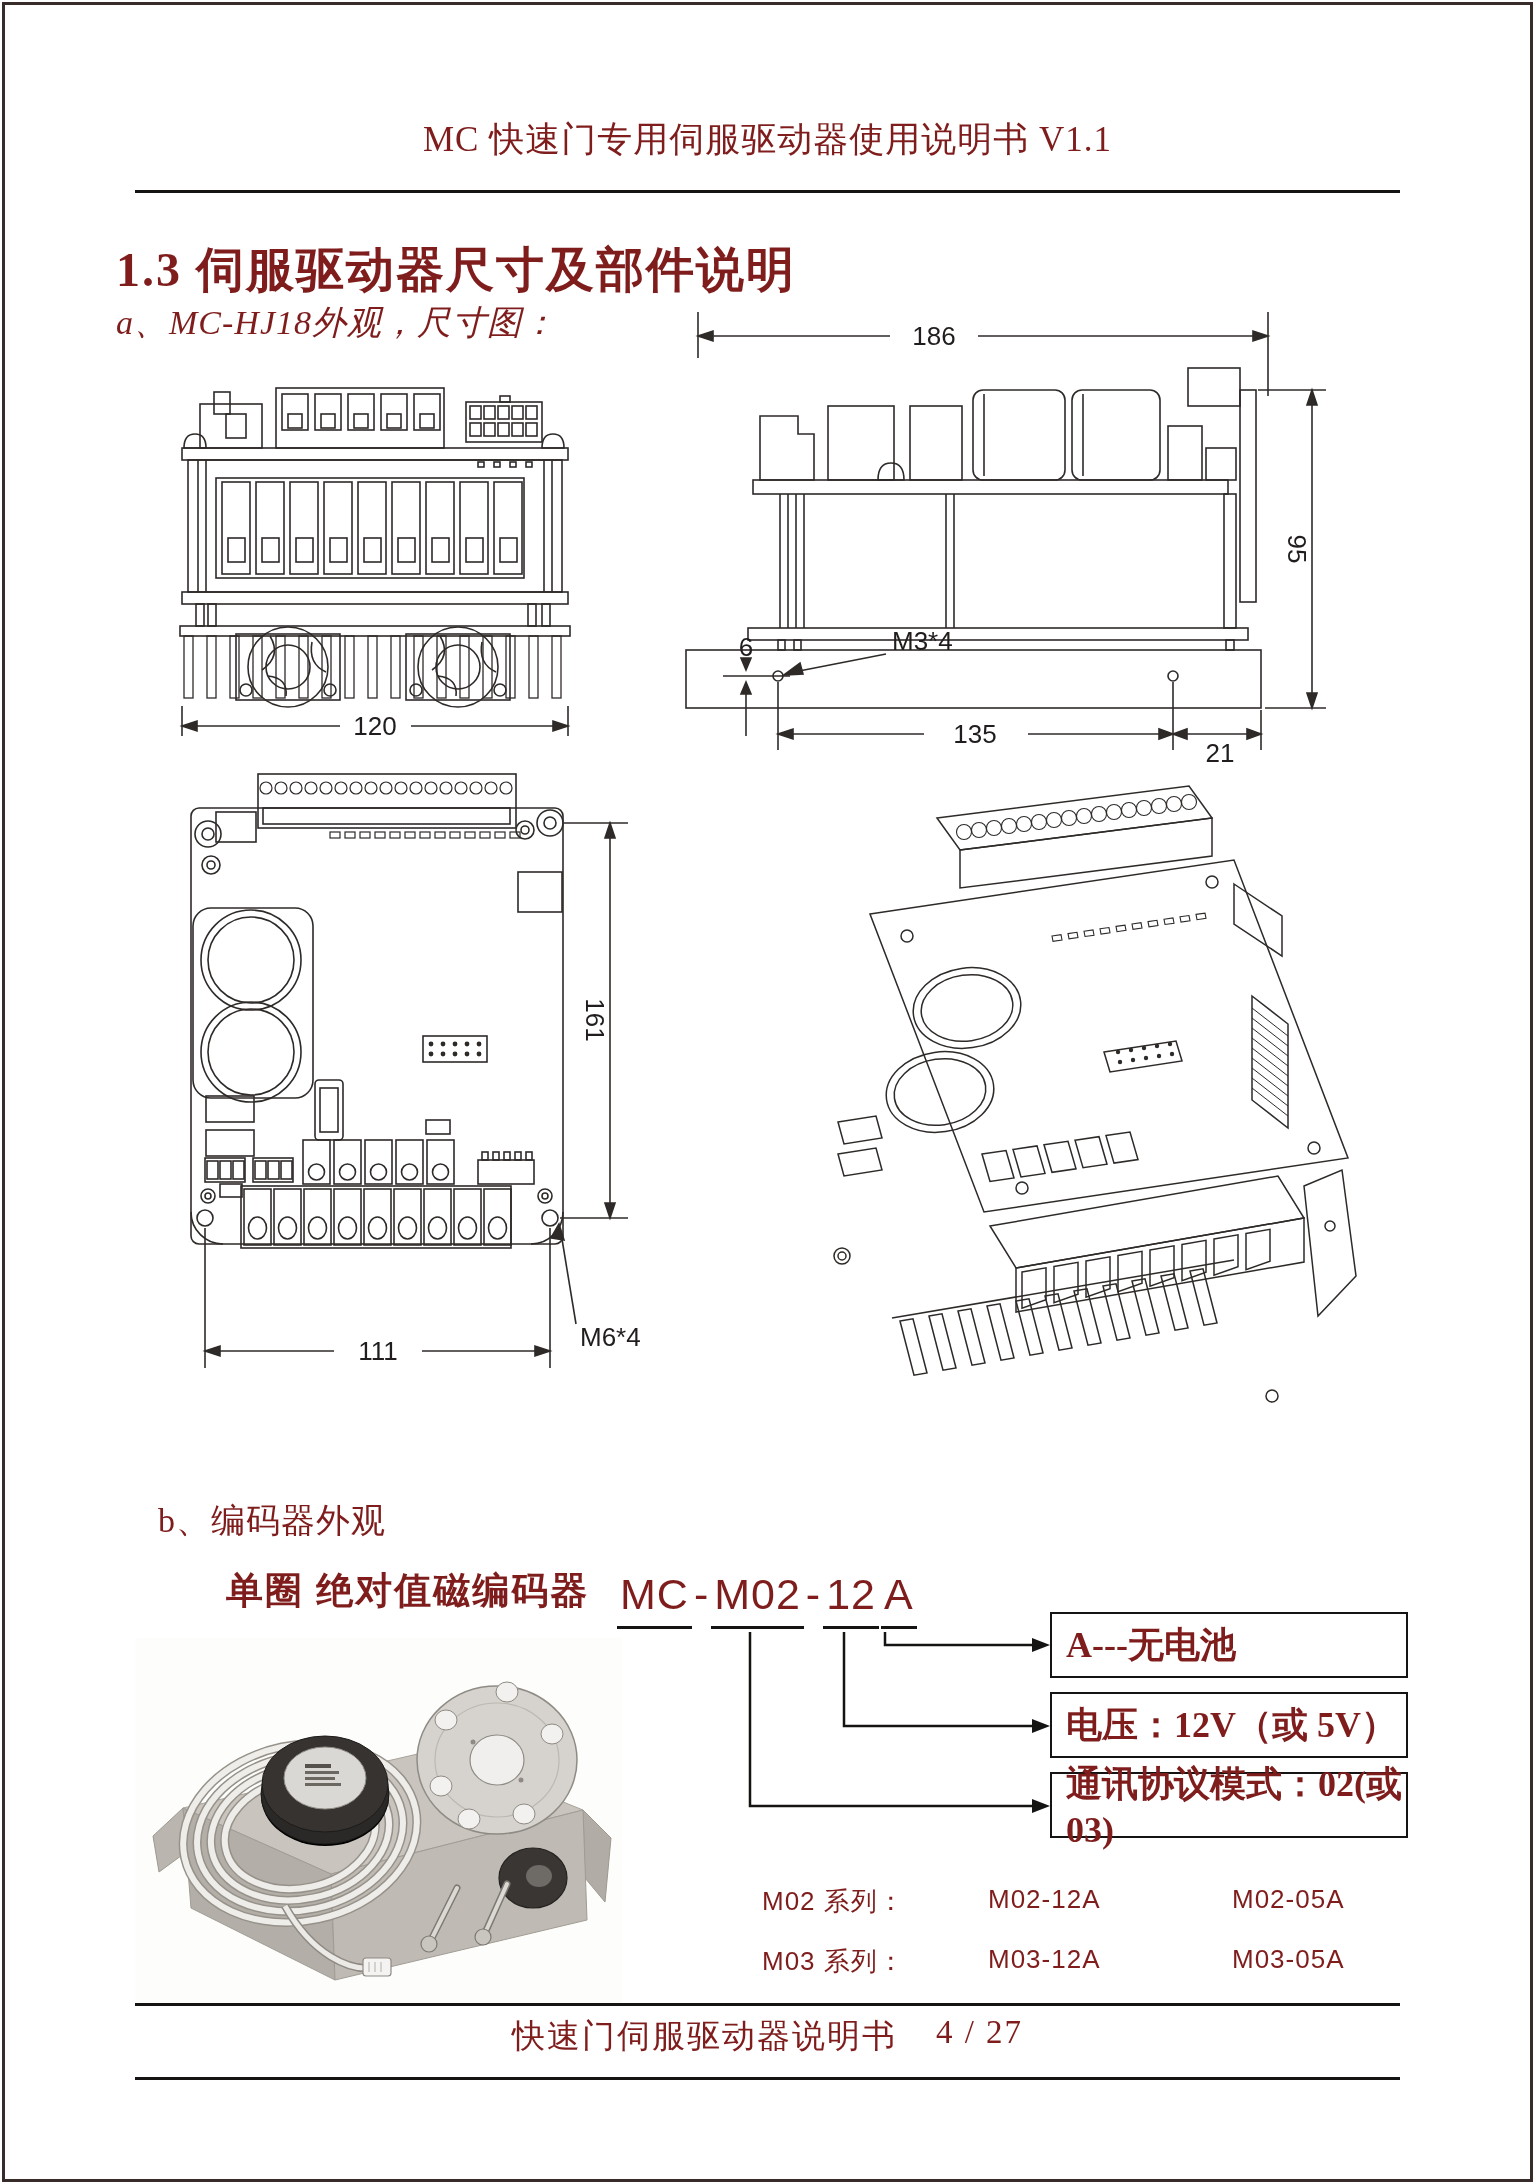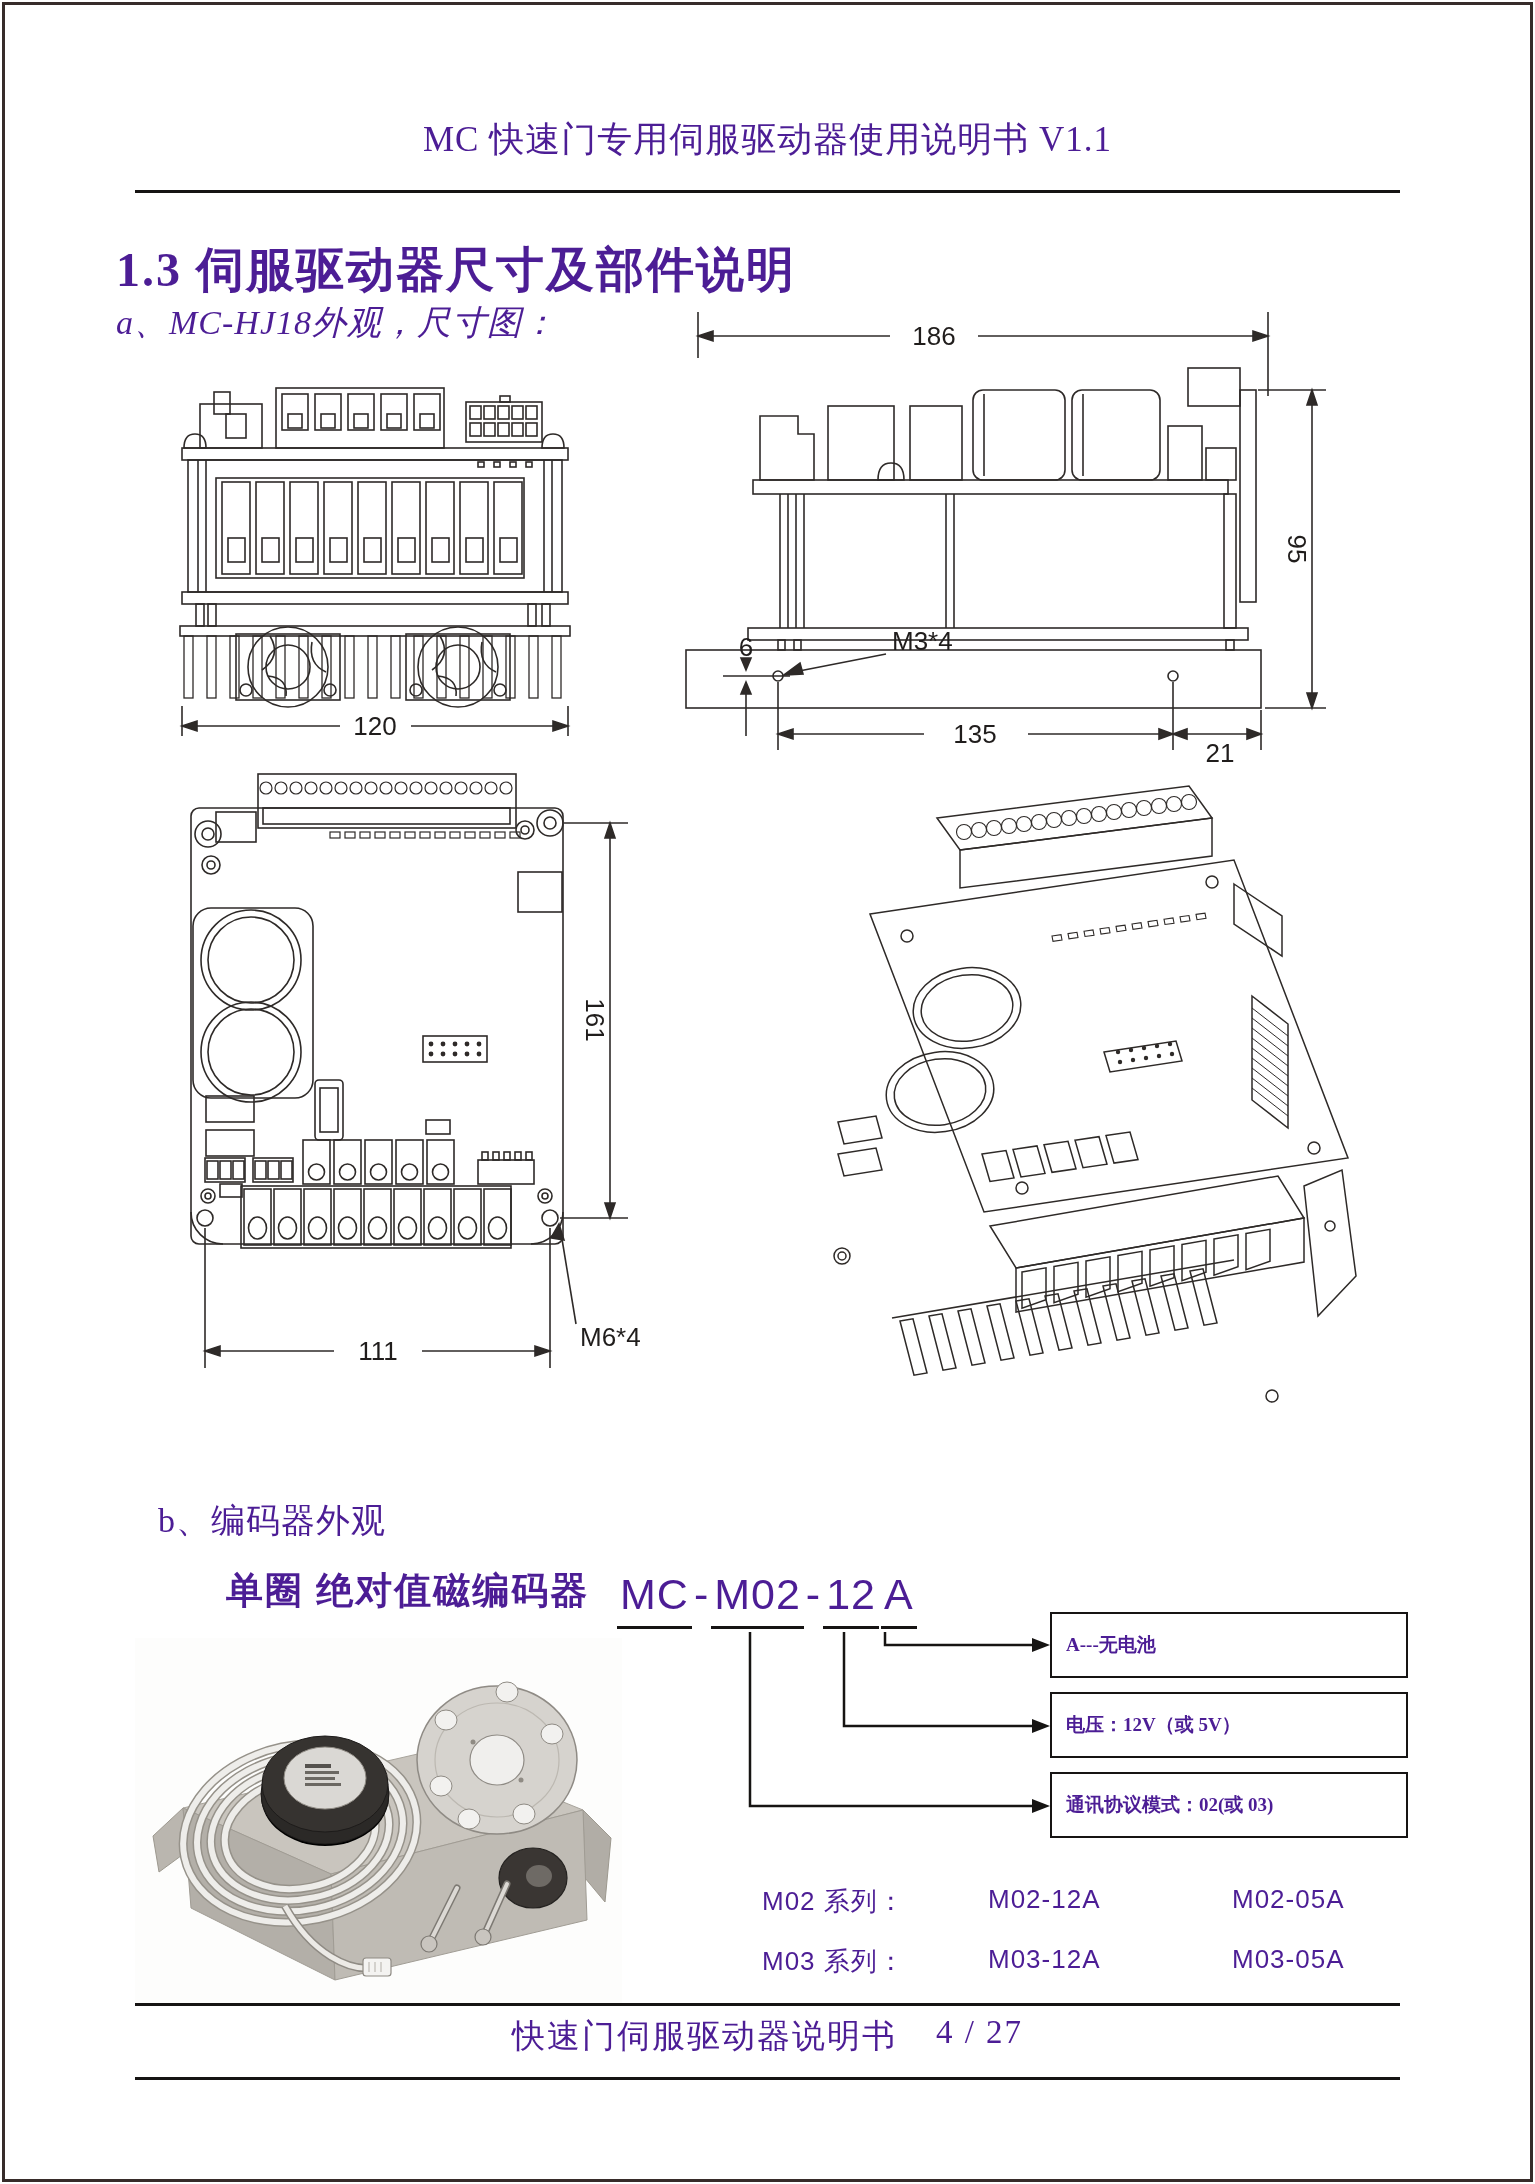--- a/index.html
+++ b/index.html
@@ -1,32 +1,32 @@
 <!DOCTYPE html>
 <html><head>
 <meta charset="utf-8">
 <title>Manual Page</title>
 <style>
   html,body{margin:0;padding:0;background:#888;}
   .page{position:relative;width:1535px;height:2184px;background:#ffffff;overflow:hidden;
-        font-family:"Liberation Serif","DejaVu Serif",serif;color:#4c1d95;}
+        font-family:"Liberation Serif","DejaVu Serif",serif;color:#7f1d1d;}
   .frame{position:absolute;inset:2px;border:3px solid #372c2a;pointer-events:none;}
   .abs{position:absolute;}
   .hdr{top:116px;left:0;right:0;text-align:center;font-size:35px;letter-spacing:1px;}
   .rule{background:#161413;height:3px;}
   .sec-title{top:238px;left:116px;font-size:48px;font-weight:bold;letter-spacing:2px;}
   .item-label{font-size:34px;letter-spacing:1px;}
   .enc-caption{top:1566px;left:226px;font-size:37px;font-weight:bold;
                font-family:"Liberation Sans","DejaVu Sans",sans-serif;letter-spacing:2px;text-align:right;}
   .model-code{top:1570px;left:616px;font-size:43px;letter-spacing:1px;
               font-family:"Liberation Sans","DejaVu Sans",sans-serif;}
   .model-code .seg{display:inline-block;border-bottom:3px solid #161413;padding:0 3px 7px 3px;margin:0 1px;}
   .model-code .dash{display:inline-block;padding:0 1px 7px 1px;}
   .callout{left:1050px;width:358px;height:66px;border:2.5px solid #161413;display:flex;
-           align-items:center;padding-left:14px;font-size:19px;font-weight:bold;box-sizing:border-box;}
+           align-items:center;padding-left:14px;font-size:36px;font-weight:bold;box-sizing:border-box;}
   .series-cell{font-size:26px;font-family:"Liberation Sans","DejaVu Sans",sans-serif;letter-spacing:1px;}
   .footer-row{top:2014px;left:0;right:0;display:flex;justify-content:center;gap:39px;font-size:33px;letter-spacing:2px;}
   svg{display:block;}
   svg text{font-family:"Liberation Sans","DejaVu Sans",sans-serif;fill:#201d1c;}
   .dim-t{font-size:26px;}
 </style>
 </head>
 <body>
 
 <div class="page">

